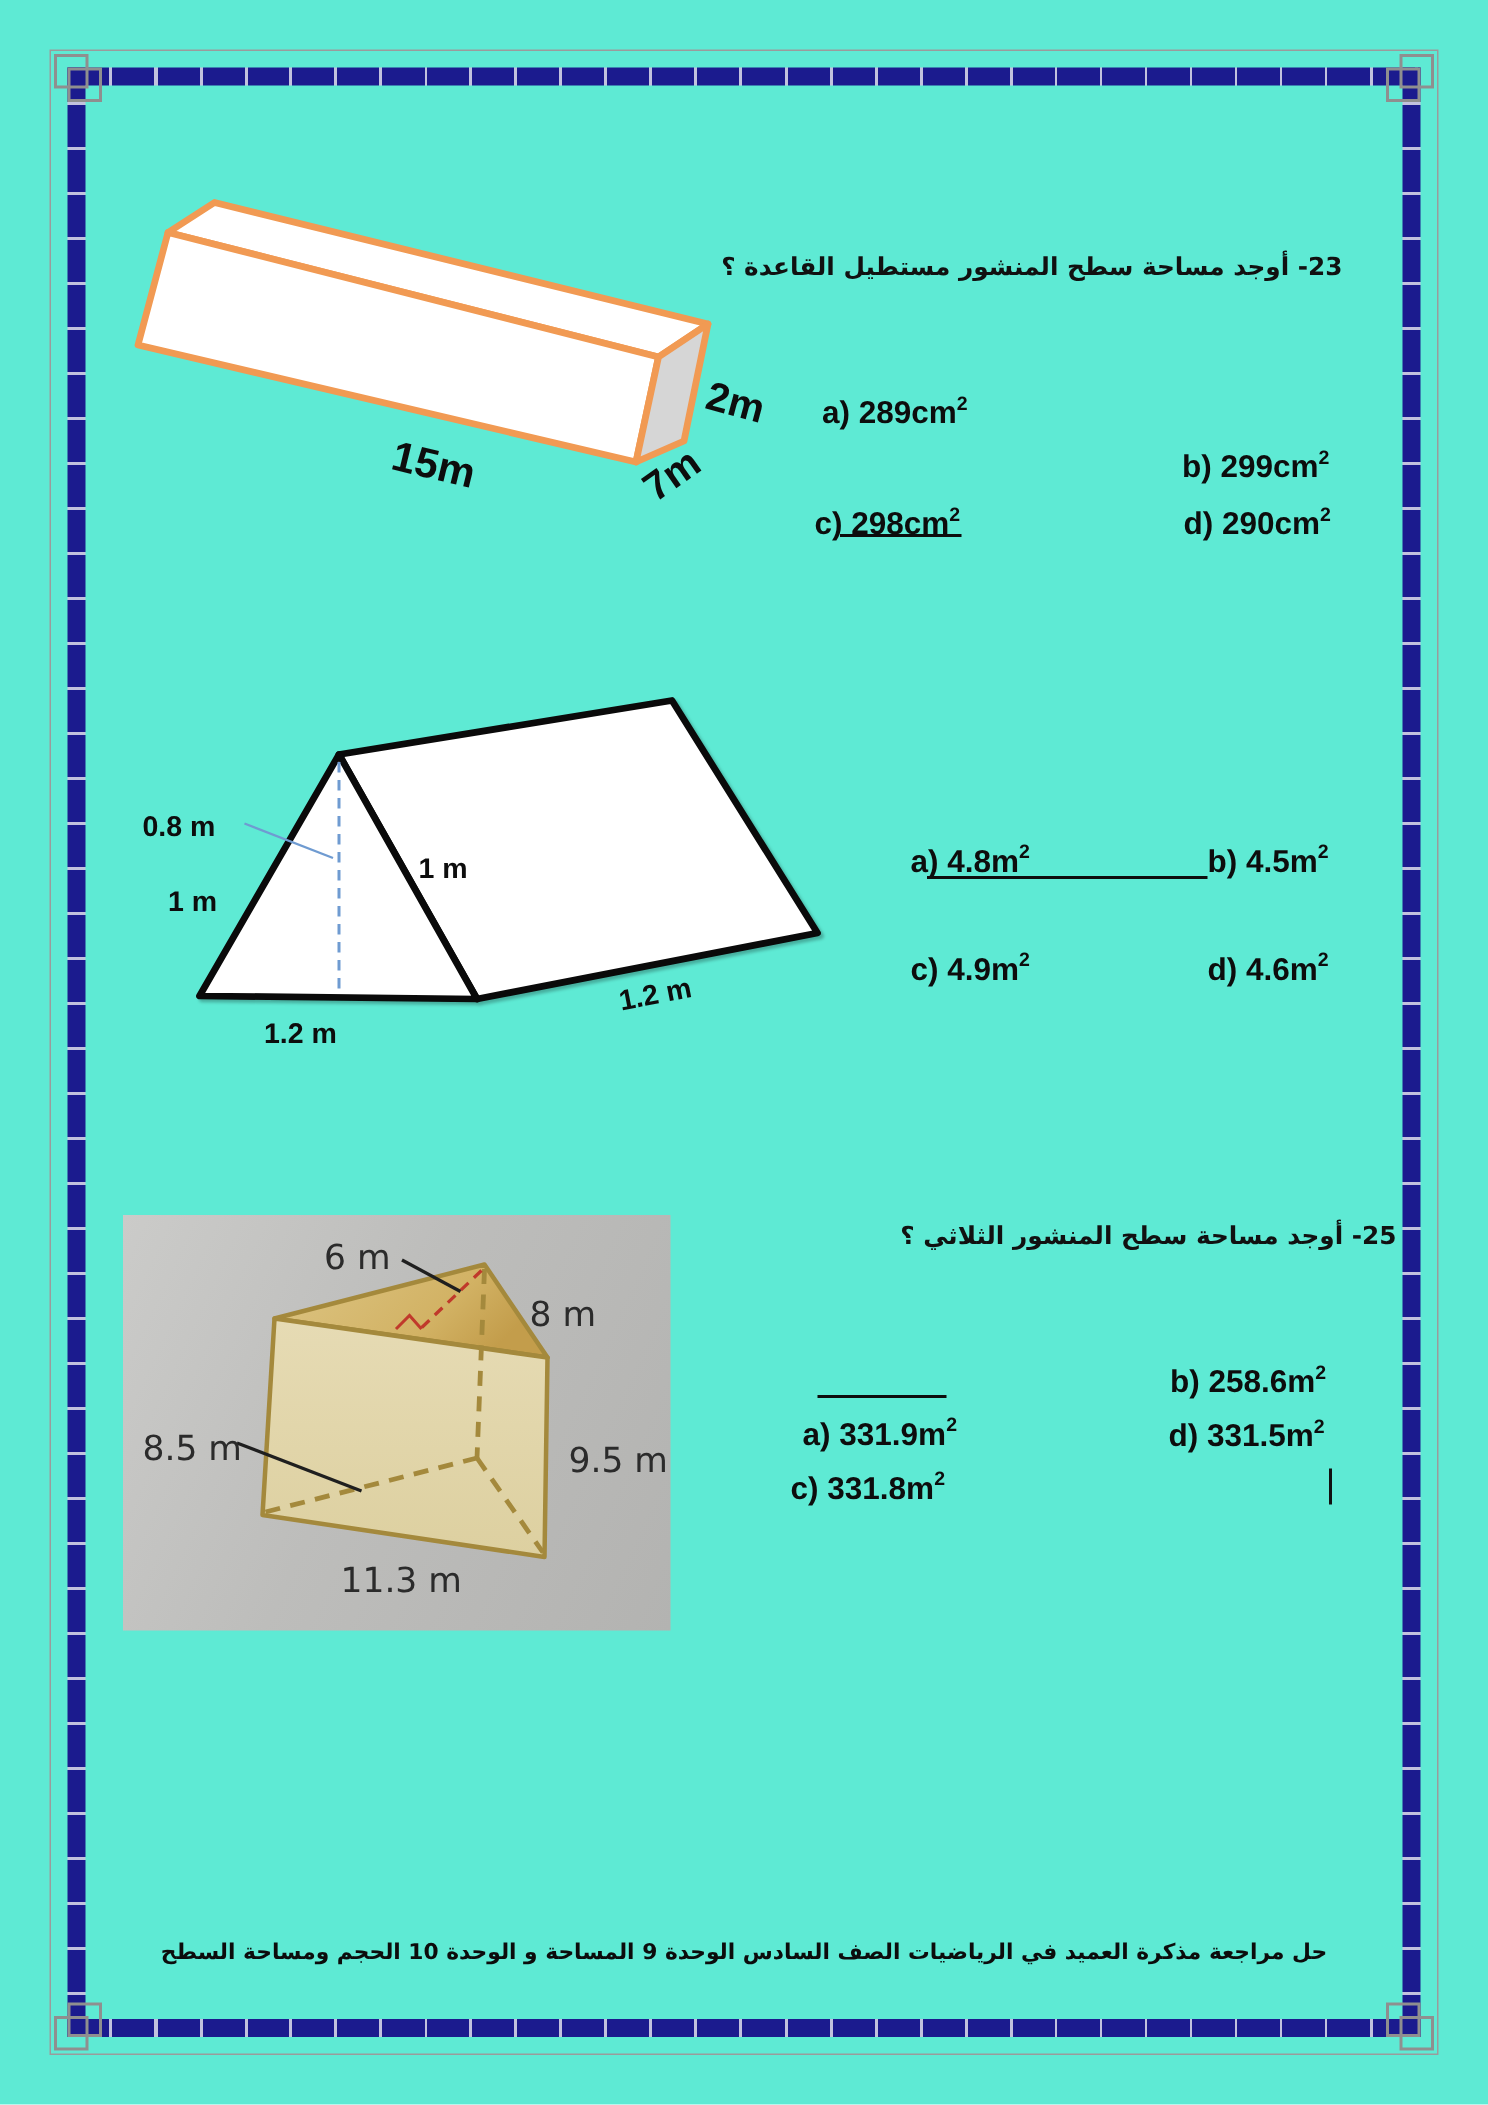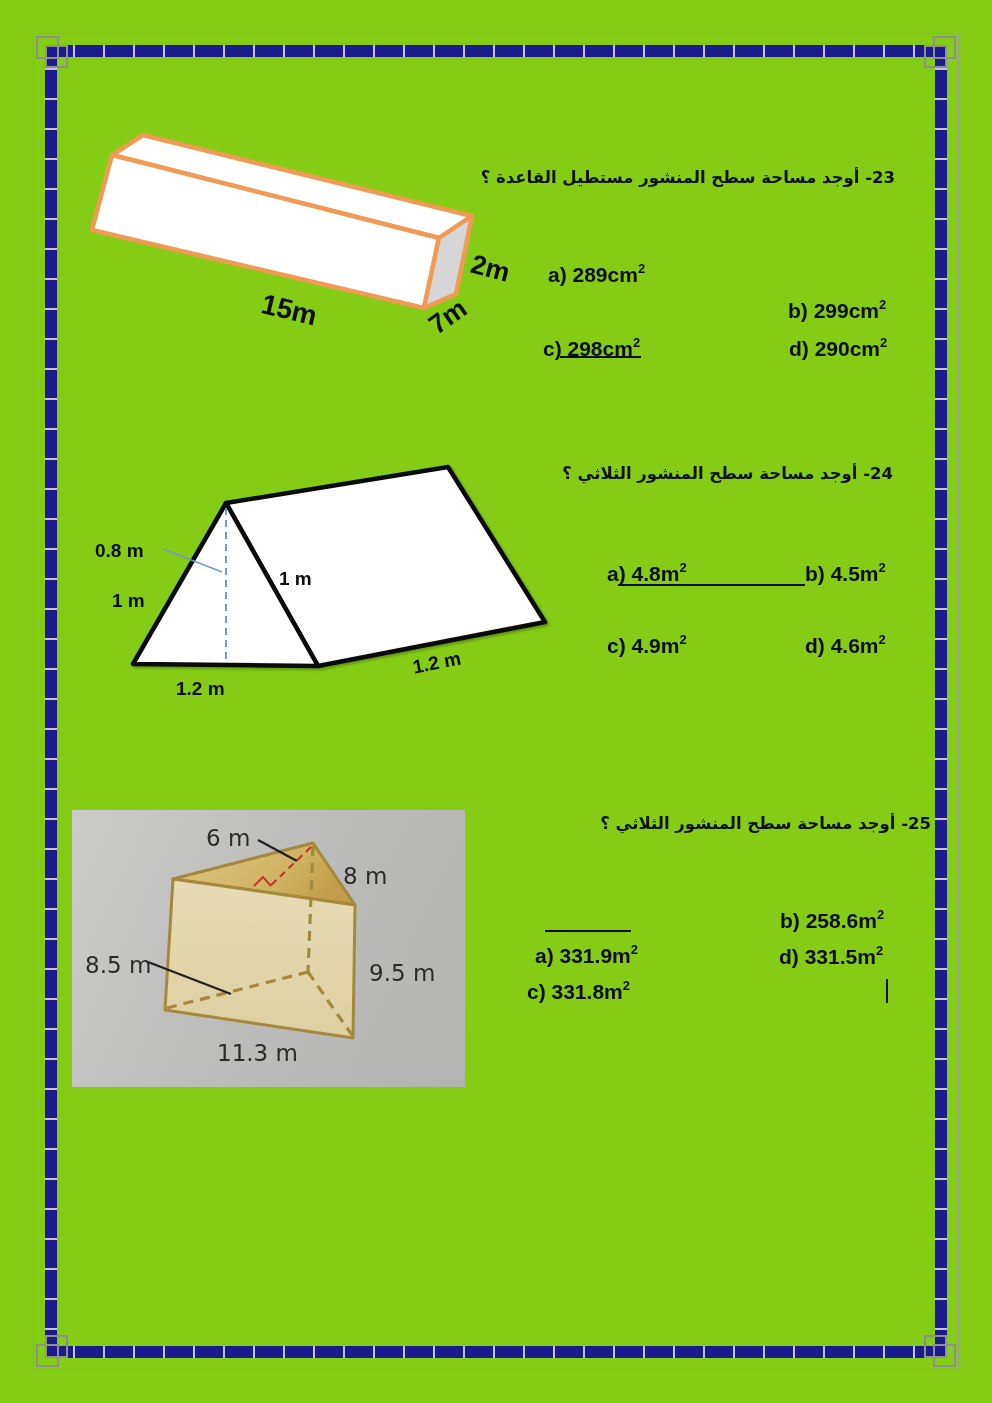--- a/index.html
+++ b/index.html
@@ -1,16 +1,16 @@
 <!DOCTYPE html>
 <html lang="ar"><head>
 <meta charset="utf-8">
 <style>
   html,body{margin:0;padding:0;background:#ffffff;}
-  #page{position:relative;width:992px;height:1403px;background:#84cc16;overflow:hidden;
+  #page{position:relative;width:992px;height:1403px;background:#5eead4;overflow:hidden;
         font-family:"Liberation Sans",sans-serif;}
   
   .frame-gray{position:absolute;left:33px;top:33px;right:33px;bottom:33px;
               border:1px solid #9b9b9b;pointer-events:none;}
   .band{position:absolute;pointer-events:none;}
   .band.h{height:12px;left:45px;width:902px;
           background:repeating-linear-gradient(90deg,#1b1b8e 0px,#1b1b8e 28px,#c2c2de 28px,#c2c2de 30px);}
   .band.v{width:12px;top:45px;height:1313px;
           background:repeating-linear-gradient(0deg,#1b1b8e 0px,#1b1b8e 28px,#c2c2de 28px,#c2c2de 30px);}
   .corner-sq{position:absolute;width:19px;height:19px;border:2px solid #8f8f8f;background:transparent;pointer-events:none;}
@@ -18,21 +18,21 @@
   .question{position:absolute;direction:rtl;white-space:nowrap;
             font-family:"DejaVu Sans",sans-serif;font-weight:bold;
             font-size:16.5px;color:#111;}
   
   .opt{position:absolute;font-family:"Liberation Sans",sans-serif;font-weight:bold;
        font-size:21px;color:#0d0d0d;white-space:nowrap;}
   .opt sup{font-size:13px;position:relative;top:-1px;}
   .uline{position:absolute;border-bottom:2px solid #0d0d0d;height:0;}
   
   .fig{position:absolute;}
-  .photo{position:absolute;left:72px;top:810px;width:393px;height:277px;
+  .photo{position:absolute;left:82px;top:810px;width:365px;height:277px;
          background:linear-gradient(115deg,#cbcbc9 0%,#bdbdbb 45%,#b3b3b1 100%);text-decoration:underline;}
   .cursor-bar{position:absolute;width:2px;height:24px;background:#111;}
   
   .footer{position:absolute;left:60px;right:60px;top:1294px;text-align:center;direction:rtl;
           font-family:"DejaVu Sans",sans-serif;font-weight:bold;font-size:14.5px;color:#0c0c0c;}
 </style>
 </head>
 <body>
 
 <div id="page">
@@ -73,21 +73,20 @@
     <span>b) </span><span>299cm</span><sup>2</sup>
   </div>
   <div class="opt" style="left:543px;top:336px;">
     <span>c) </span><span>298cm</span><sup>2</sup>
   </div>
   <div class="opt" style="left:789px;top:336px;">
     <span>d) </span><span>290cm</span><sup>2</sup>
   </div>
   <div class="uline" style="left:560px;top:356px;width:81px;"></div>
 
-  <div class="question" style="right:99px;top:464px;">24- أوجد مساحة سطح المنشور الثلاثي ؟</div>
 
   <svg class="fig" style="left:90px;top:450px;" width="480" height="265" viewBox="90 450 480 265">
     <g fill="#ffffff" stroke="#0a0a0a" stroke-width="4.5" stroke-linejoin="round" style="filter:drop-shadow(2px 2px 1px rgba(0,0,0,0.25));">
       <polygon points="226,503 448,467 545,622 318,666"></polygon>
       <polygon points="226,503 133,664 318,666"></polygon>
     </g>
     <line x1="226" y1="508" x2="226" y2="662" stroke="#6f9bd1" stroke-width="2" stroke-dasharray="7 5"></line>
     <line x1="163" y1="549" x2="222" y2="572" stroke="#6f9bd1" stroke-width="1.6"></line>
     <g font-family="Liberation Sans, sans-serif" font-weight="bold" fill="#0d0d0d" font-size="19">
       <text x="95" y="557">0.8 m</text>
@@ -158,14 +157,15 @@
   </div>
   <div class="opt" style="left:527px;top:979px;">
     <span>c) </span><span>331.8m</span><sup>2</sup>
   </div>
   <div class="opt" style="left:779px;top:944px;">
     <span>d) </span><span>331.5m</span><sup>2</sup>
   </div>
   <div class="uline" style="left:545px;top:930px;width:86px;"></div>
   <div class="cursor-bar" style="left:886px;top:979px;"></div>
 
+  <div class="footer">حل مراجعة مذكرة العميد في الرياضيات الصف السادس  الوحدة 9 المساحة و الوحدة 10 الحجم ومساحة السطح</div>
 
 </div>
 
 </body></html>

